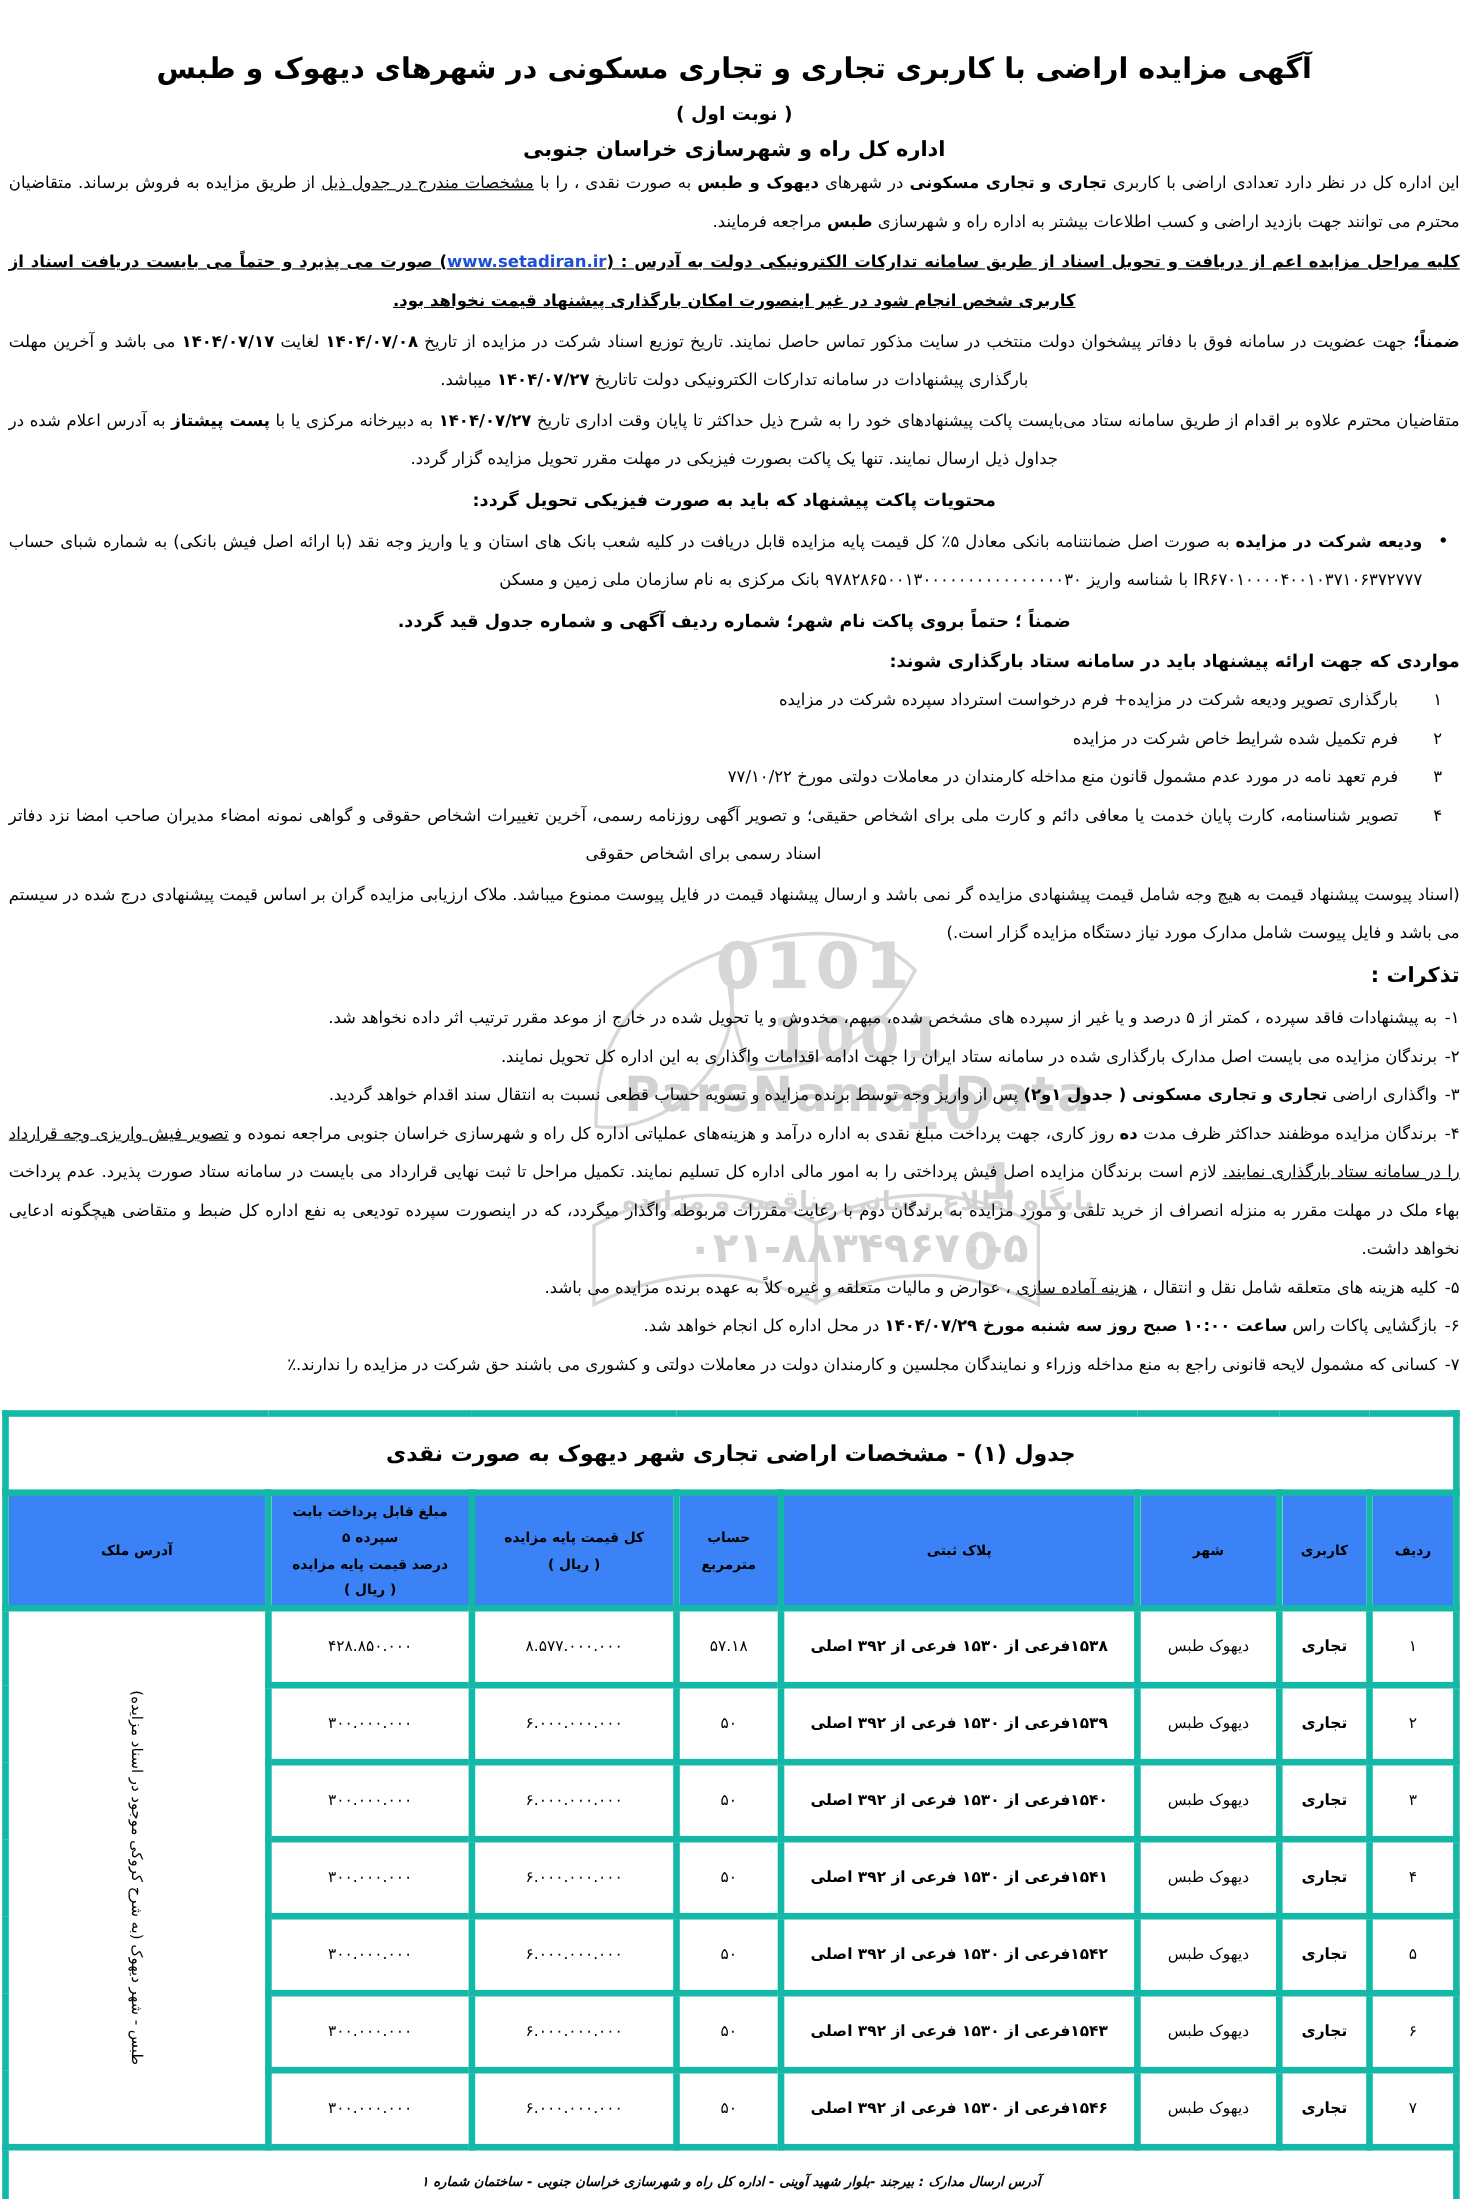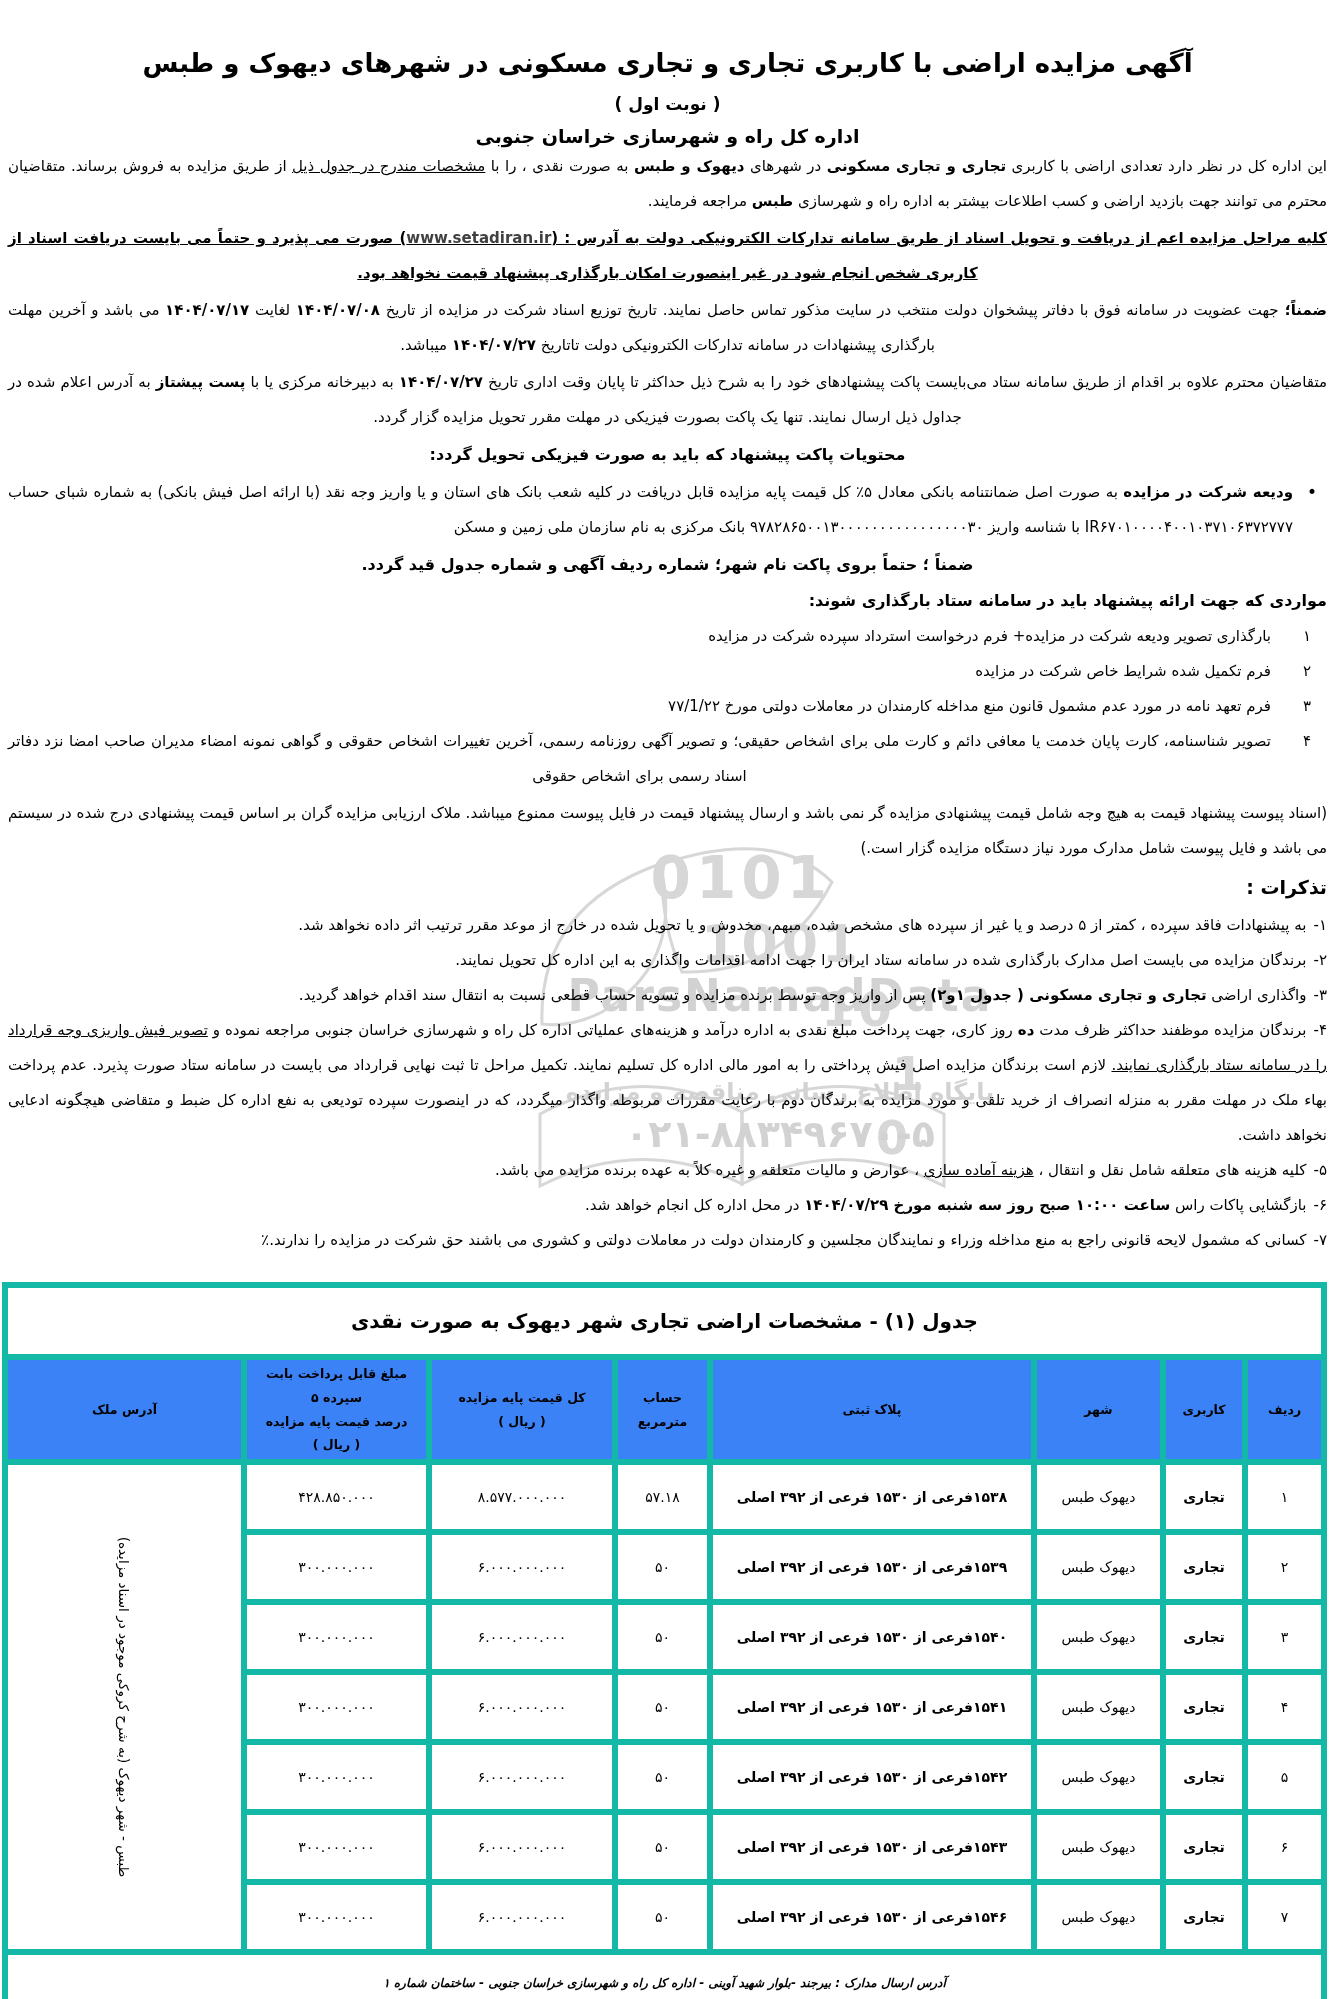--- a/index.html
+++ b/index.html
@@ -8,21 +8,21 @@
   .content{position:relative;z-index:1;padding:0 8px;margin-top:28px;}
 
   .title{font-weight:bold;text-align:center;font-size:26px;padding-top:18px;line-height:1.35;}
   .round{font-weight:bold;text-align:center;font-size:17px;margin-top:13px;}
   .org{font-weight:bold;text-align:center;font-size:19px;margin-top:11px;}
 
   .para{font-size:15px;line-height:35px;text-align:justify;margin-top:2px;}
   .center-last{text-align-last:center;}
   .b{font-weight:bold;}
   .u{text-decoration:underline;}
-  .url{color:#404040;}
+  .url{color:#1d4ed8;}
 
   .h-center{font-weight:bold;text-align:center;font-size:16px;line-height:36px;margin-top:2px;}
   .h-right{font-weight:bold;text-align:right;font-size:16px;line-height:36px;}
 
   .bullet-row{position:relative;padding-right:34px;}
   .bullet-dot{position:absolute;right:10px;top:0;font-size:17px;}
 
   .upload-item{position:relative;padding-right:56px;font-size:15px;line-height:35px;text-align:justify;}
   .upload-item .num{position:absolute;right:16px;top:0;}
   .last-c{text-align-last:center;}
@@ -119,21 +119,21 @@
     <div class="upload-item">
       <span class="num">۱</span>
       <span>بارگذاری تصویر ودیعه شرکت در مزایده+ فرم درخواست استرداد سپرده شرکت در مزایده</span>
     </div>
     <div class="upload-item">
       <span class="num">۲</span>
       <span>فرم تکمیل شده شرایط خاص شرکت در مزایده</span>
     </div>
     <div class="upload-item">
       <span class="num">۳</span>
-      <span>فرم تعهد نامه در مورد عدم مشمول قانون منع مداخله کارمندان در معاملات دولتی مورخ ۷۷/1/۲۲</span>
+      <span>فرم تعهد نامه در مورد عدم مشمول قانون منع مداخله کارمندان در معاملات دولتی مورخ ۷۷/۱۰/۲۲</span>
     </div>
     <div class="upload-item last-c">
       <span class="num">۴</span>
       <span>تصویر شناسنامه، کارت پایان خدمت یا معافی دائم و کارت ملی برای اشخاص حقیقی؛ و تصویر آگهی روزنامه رسمی، آخرین تغییرات اشخاص حقوقی و گواهی نمونه امضاء مدیران صاحب امضا نزد دفاتر اسناد رسمی برای اشخاص حقوقی</span>
     </div>
 
     <div class="para">(اسناد پیوست پیشنهاد قیمت به هیچ وجه شامل قیمت پیشنهادی مزایده گر نمی باشد و ارسال پیشنهاد قیمت در فایل پیوست ممنوع میباشد. ملاک ارزیابی مزایده گران بر اساس قیمت پیشنهادی درج شده در سیستم می باشد و فایل پیوست شامل مدارک مورد نیاز دستگاه مزایده گزار است.)</div>
 
     <div class="notes-heading">تذکرات :</div>
 

